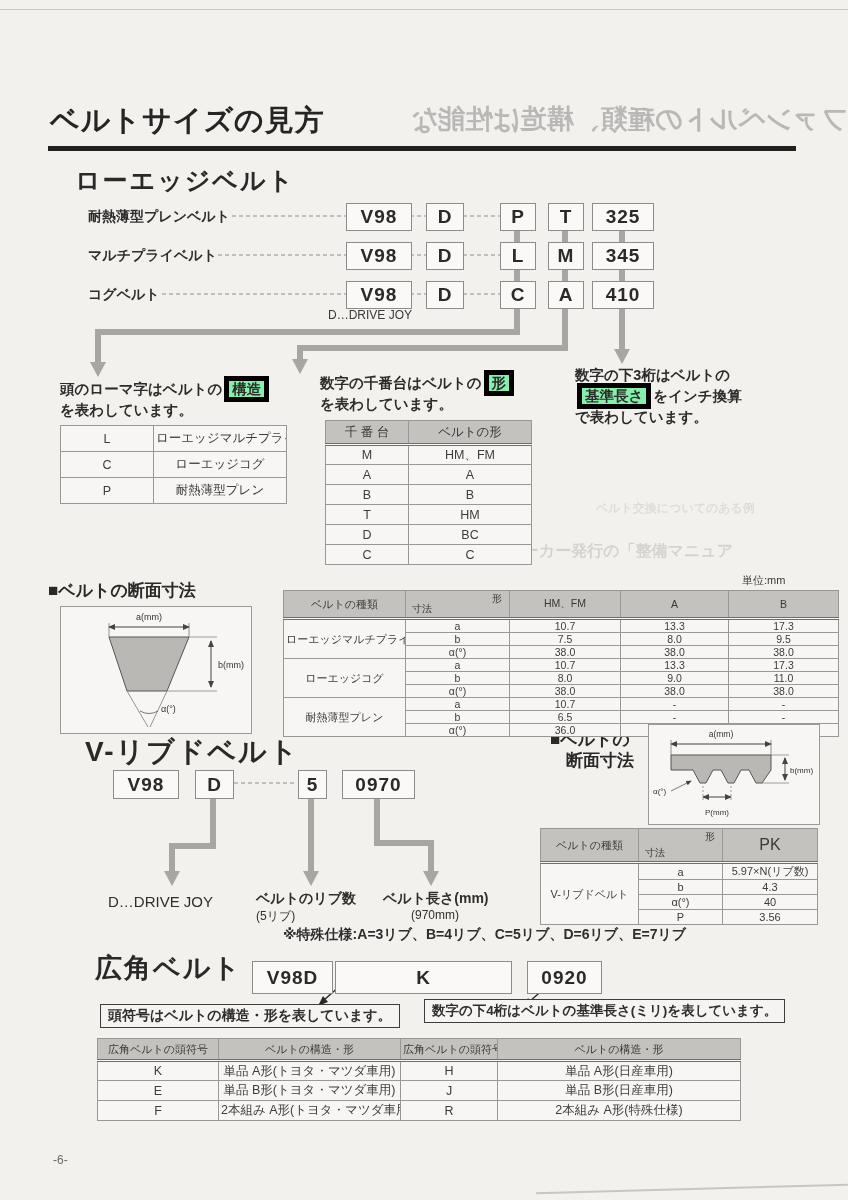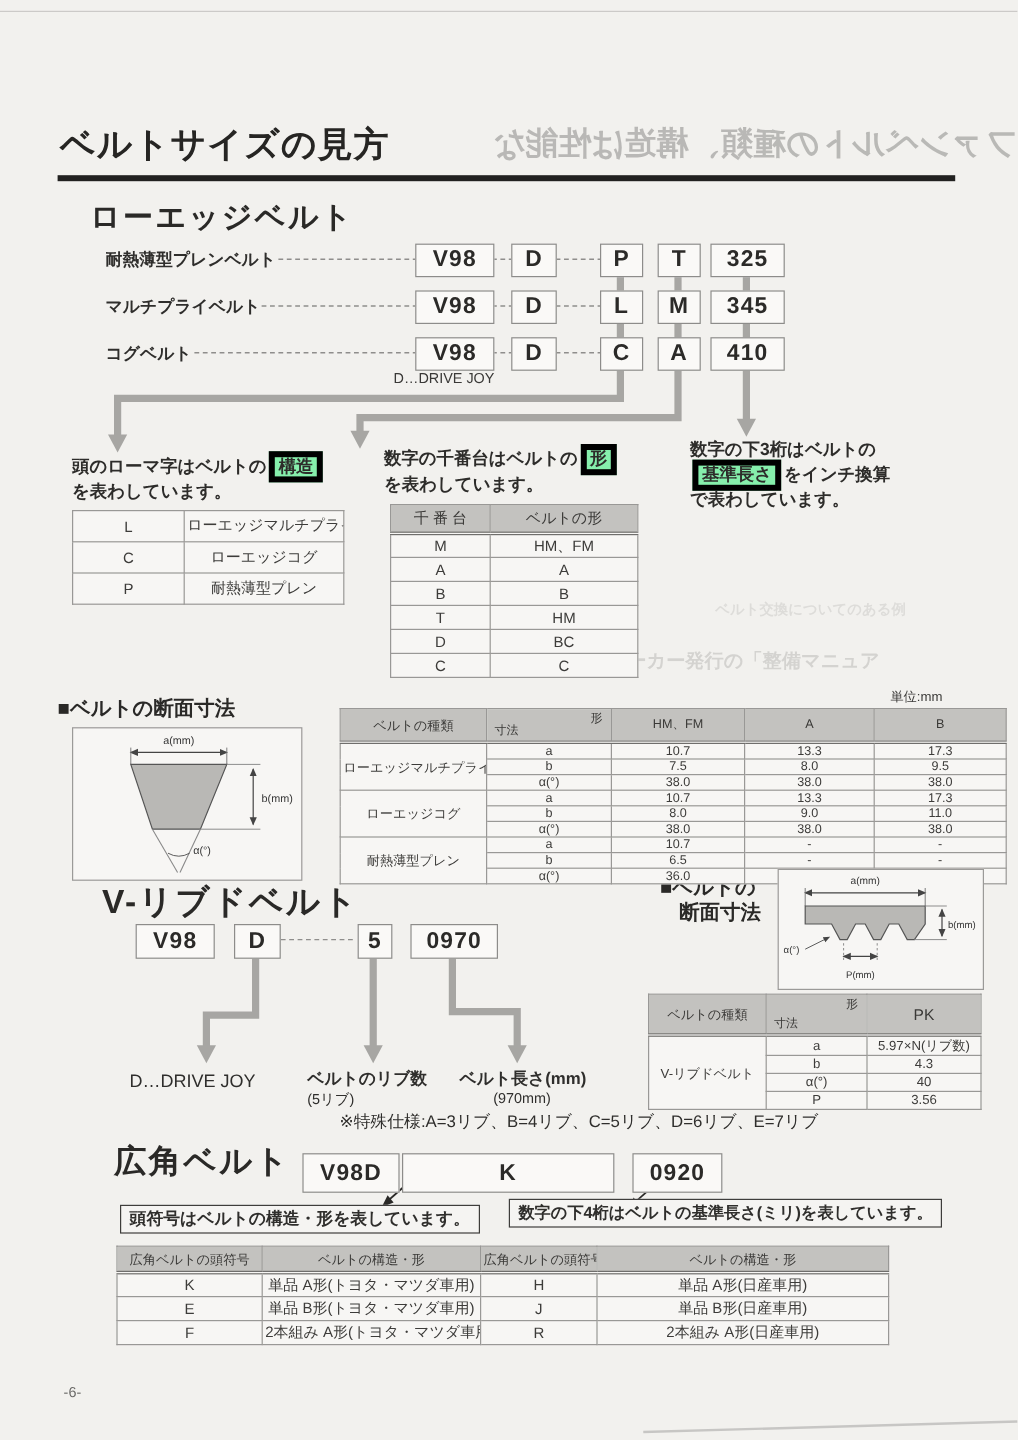--- a/index.html
+++ b/index.html
@@ -308,21 +308,21 @@
 <div class="codebox" style="left:195px;top:770px;width:37px;height:27px;">D</div>
 <div class="codebox" style="left:298px;top:770px;width:27px;height:27px;">5</div>
 <div class="codebox" style="left:342px;top:770px;width:71px;height:27px;">0970</div>
 
 <div class="callout" style="left:108px;top:893px;font-size:15px;">D…DRIVE JOY</div>
 <div class="callout" style="left:256px;top:890px;font-size:14px;font-weight:bold;"><span>ベルトのリブ数</span></div>
 <div class="callout" style="left:256px;top:908px;font-size:12px;">(5リブ)</div>
 <div class="callout" style="left:383px;top:890px;font-size:14px;font-weight:bold;"><span>ベルト長さ(mm)</span></div>
 <div class="callout" style="left:383px;top:908px;font-size:12px;margin-left:28px;">(970mm)</div>
 
-<div class="abs" style="left:283px;top:926px;font-size:14px;font-weight:normal;white-space:nowrap;">※特殊仕様:A=3リブ、B=4リブ、C=5リブ、D=6リブ、E=7リブ</div>
+<div class="abs" style="left:283px;top:926px;font-size:14px;font-weight:bold;white-space:nowrap;">※特殊仕様:A=3リブ、B=4リブ、C=5リブ、D=6リブ、E=7リブ</div>
 
 <div class="abs h3" style="left:550px;top:729px;line-height:21px;">
   <div>■ベルトの</div>
   <div style="padding-left:16px;">断面寸法</div>
 </div>
 
 <div class="diagbox" style="left:648px;top:724px;width:170px;height:99px;">
   <svg width="170" height="99" viewBox="0 0 170 99">
     <defs>
       <marker id="ar2" markerWidth="8" markerHeight="8" refX="6" refY="4" orient="auto-start-reverse">
@@ -353,21 +353,21 @@
       <col style="width:84px">
       <col style="width:95px">
     </colgroup>
   <tbody>
       <tr class="hdr" style="height:34px;">
     <th>ベルトの種類</th>
     <th class="diag">
       <span class="dtop">形</span>
       <span class="dbot">寸法</span>
     </th>
-    <th style="font-size:13px;">PK</th>
+    <th style="font-size:16px;">PK</th>
   </tr>
   <tr style="height:15px;">
         <td rowspan="4">V-リブドベルト</td>
         <td>a</td>
         <td>5.97×N(リブ数)</td>
       </tr>
   <tr style="height:15px;">
         <td>b</td>
         <td>4.3</td>
       </tr>
@@ -413,18 +413,18 @@
   <tr style="height:20px;">
         <td>E</td>
         <td>単品 B形(トヨタ・マツダ車用)</td>
         <td>J</td>
         <td>単品 B形(日産車用)</td>
       </tr>
   <tr style="height:20px;">
         <td>F</td>
         <td>2本組み A形(トヨタ・マツダ車用)</td>
         <td>R</td>
-        <td>2本組み A形(日産車用)</td>
+        <td>2本組み A形(特殊仕様)</td>
       </tr>
 </tbody>
   </table>
 
 <div class="pagenum" style="left:53px;top:1153px;">-6-</div>
 
 </body></html>

